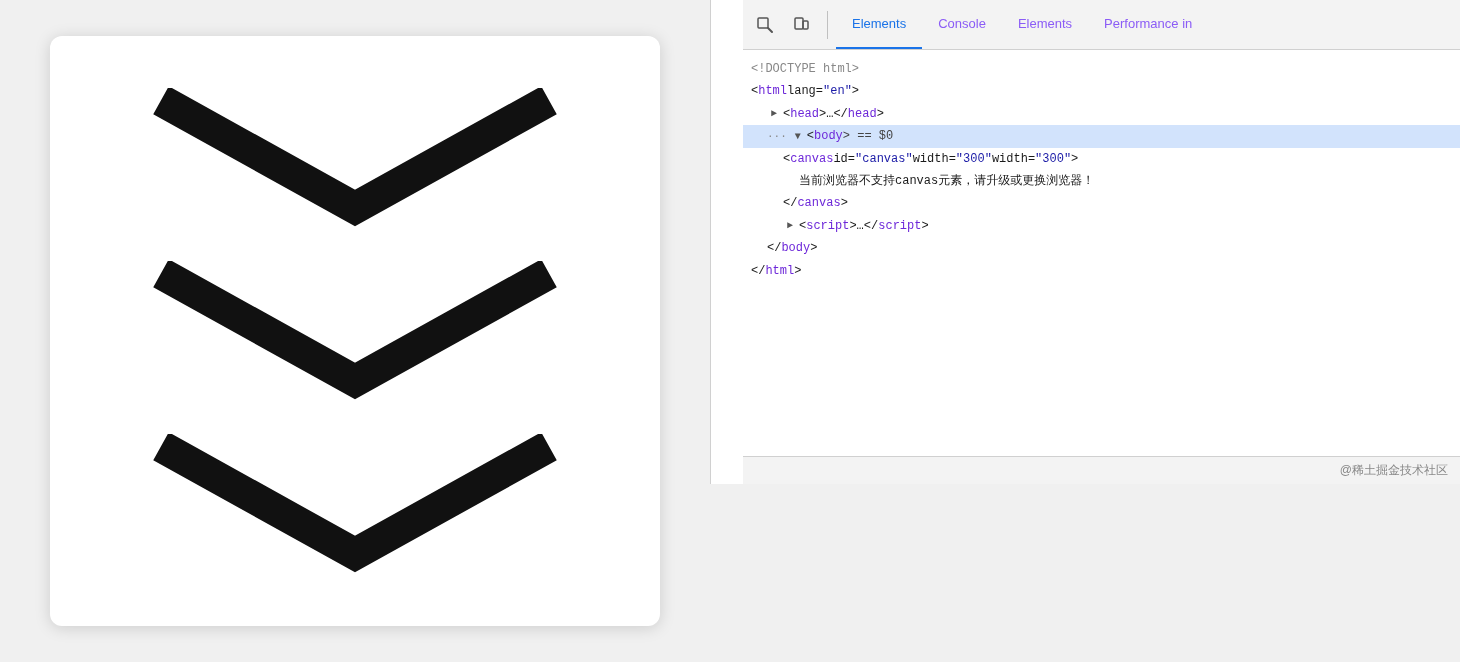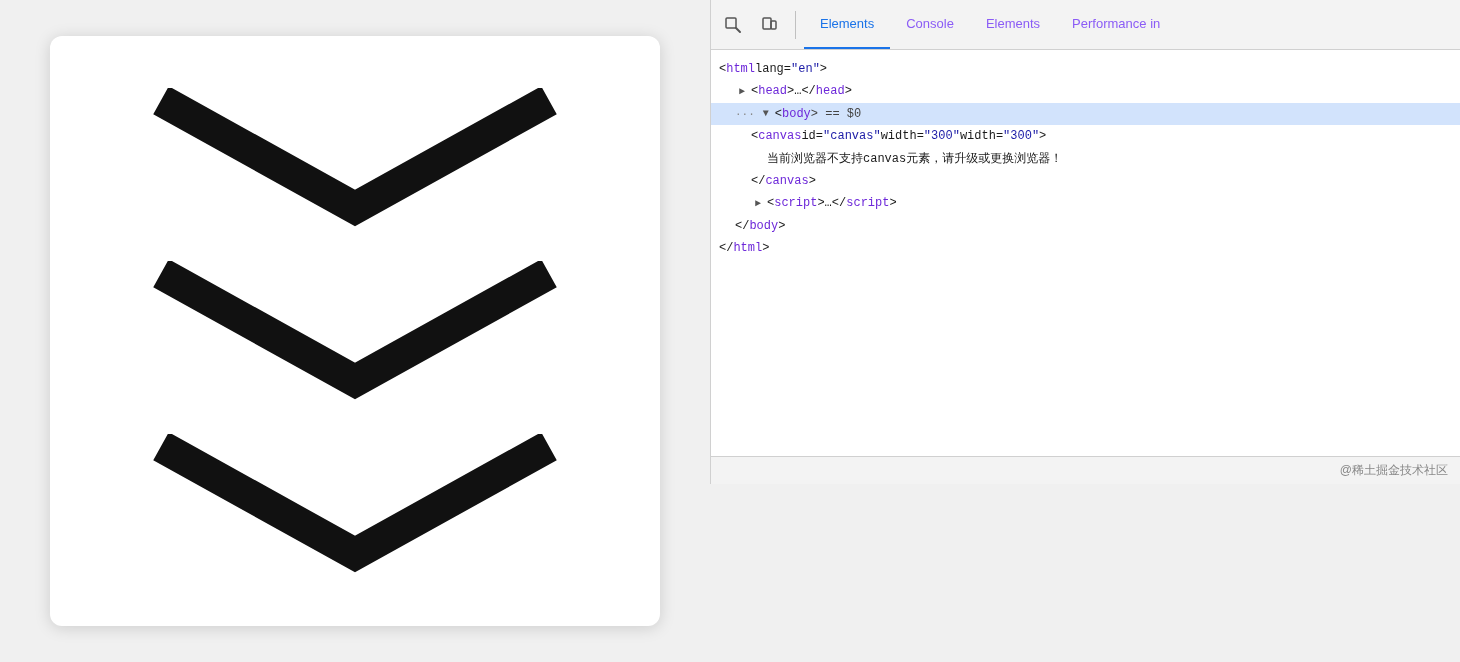--- a/index.html
+++ b/index.html
@@ -55,20 +55,21 @@
     }
 
     
     .right-panel {
       width: 750px;
       height: 484px;
       background: #ffffff;
       border-left: 1px solid #d0d0d0;
       display: flex;
       flex-direction: column;
+      padding-left: 32px;
     }
 
     
     .devtools-toolbar {
       height: 50px;
       background: #f3f3f3;
       border-bottom: 1px solid #d0d0d0;
       display: flex;
       align-items: center;
       padding: 0 8px;
@@ -248,20 +249,23 @@
       <div class="devtools-tab active">Elements</div>
       <div class="devtools-tab">Console</div>
       <div class="devtools-tab">Elements</div>
       <div class="devtools-tab">Performance in</div>
     </div>
   </div>
 
   <div class="devtools-content">
     <div class="dom-tree" id="dom-tree-container">
 
+    <div class="dom-line indent-0">
+          <span class="c-gray">&lt;!DOCTYPE html&gt;</span>
+        </div>
         <div class="dom-line indent-0">
           <span class="c-black">&lt;</span>
           <span class="c-purple">html</span>
           <span class="c-black"> lang=</span>
           <span class="c-blue">"en"</span>
           <span class="c-black">&gt;</span>
         </div>
         <div class="dom-line indent-1">
           <span class="toggle-btn">► </span>
           <span class="c-black">&lt;</span>

